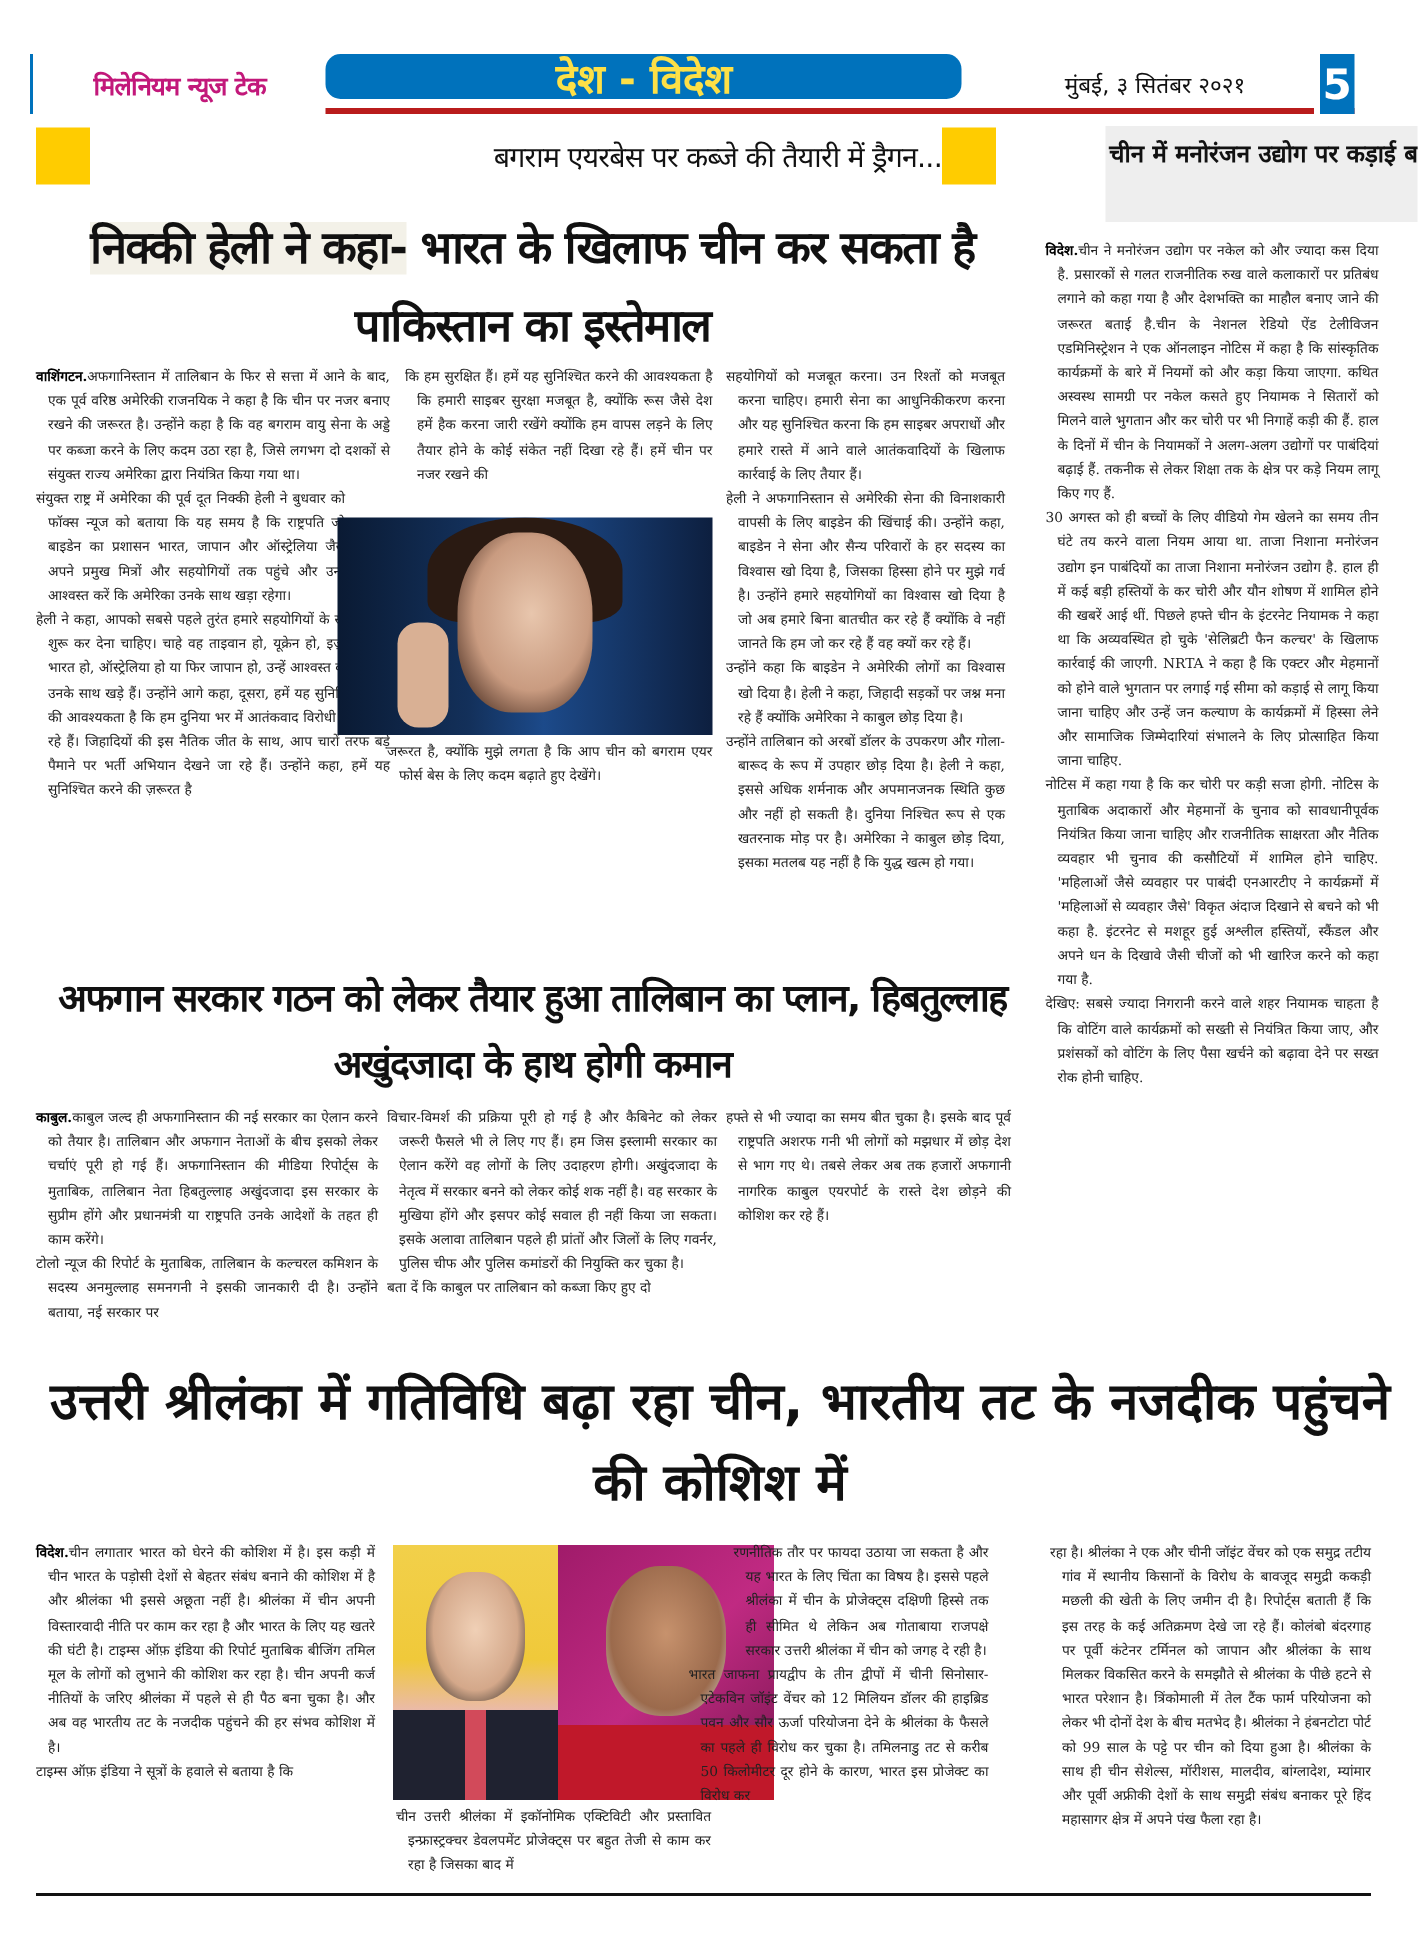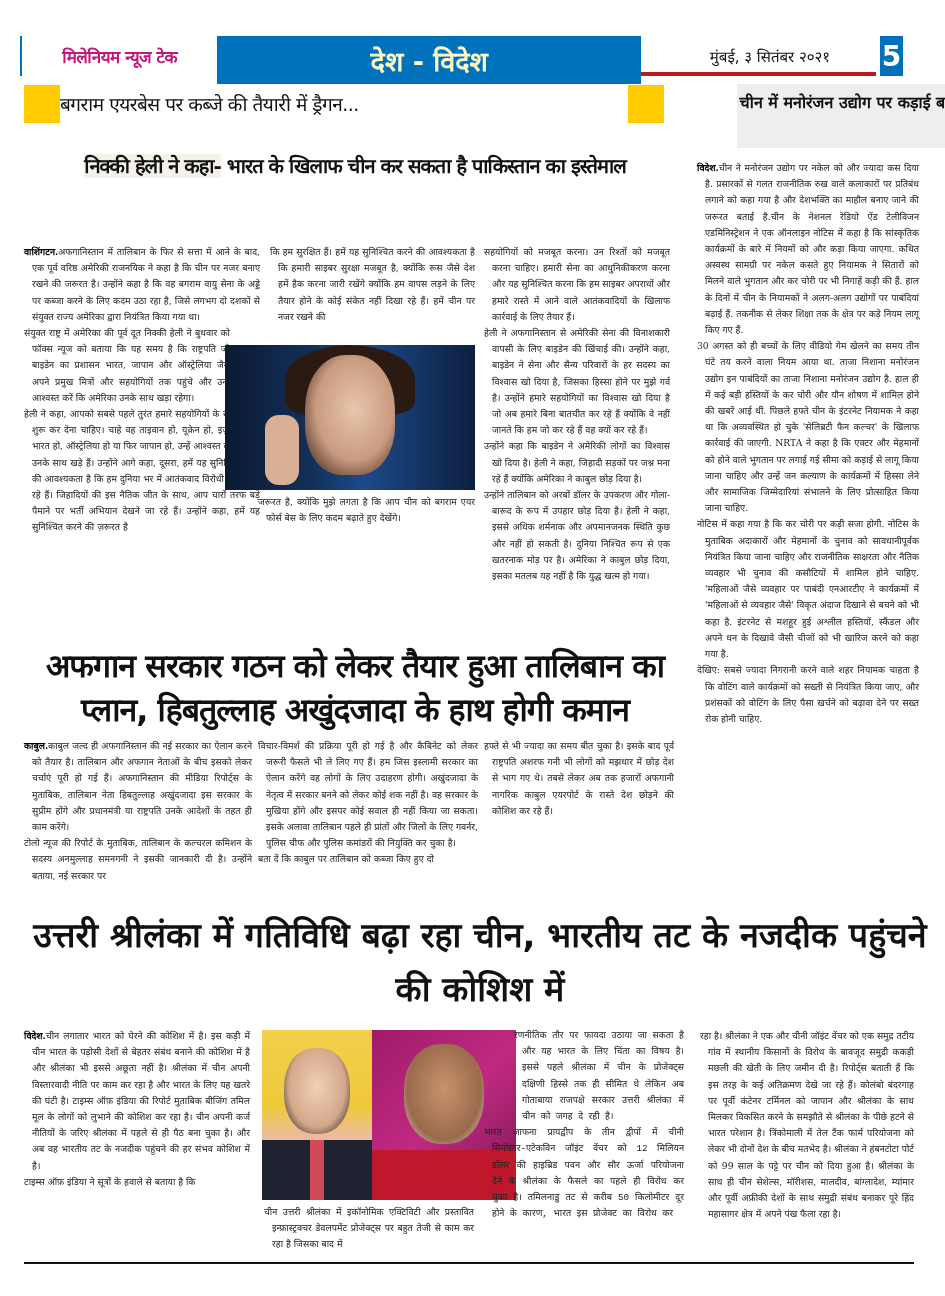--- a/index.html
+++ b/index.html
@@ -1,34 +1,34 @@
 <!DOCTYPE html>
 <html><head>
 <meta charset="utf-8">
 <style>
   * { box-sizing: border-box; margin: 0; padding: 0; }
   html, body { width: 945px; height: 1296px; background: #ffffff; overflow: hidden; }
   body { position: relative; font-family: "DejaVu Serif", serif; color: #1a1a1a; }
 
   .masthead { position: absolute; left: 20px; top: 36px; width: 883px; height: 40px; display: flex; border-bottom: 4px solid #b91c1c; }
   .mh-brand { width: 205px; height: 40px; background: #fff; border-left: 2px solid #0072bc; display: flex; align-items: center; justify-content: center; color: #c2187a; font-family: "DejaVu Sans", sans-serif; font-weight: bold; font-size: 17px; letter-spacing: -0.5px; }
-  .mh-section { width: 440px; height: 48px; background: #0072bc; color: #fef9c3; display: flex; align-items: center; justify-content: center; font-family: "DejaVu Sans", sans-serif; font-weight: bold; font-size: 27px; }
+  .mh-section { width: 440px; height: 30px; background: #0072bc; color: #fde047; display: flex; align-items: center; justify-content: center; font-family: "DejaVu Sans", sans-serif; font-weight: bold; font-size: 27px; border-radius: 10px; }
   .mh-date { width: 220px; height: 40px; display: flex; align-items: center; justify-content: center; font-family: "DejaVu Sans", sans-serif; font-size: 15px; color: #111; margin-left: 23px; }
   .mh-page { width: 28px; height: 40px; background: #0072bc; color: #fff; border-left: 4px solid #fff; outline: 0; display: flex; align-items: center; justify-content: center; font-family: "DejaVu Sans", sans-serif; font-weight: bold; font-size: 28px; }
 
   .kicker { position: absolute; left: 24px; top: 84px; width: 640px; height: 40px; display: flex; align-items: center; }
   .kicker .sq { width: 36px; height: 38px; background: #ffcc00; }
-  .kicker .txt { flex: 1; text-align: left; font-family: "DejaVu Sans", sans-serif; font-size: 19px; color: #111; letter-spacing: -0.5px; }
+  .kicker .txt { flex: 1; text-align: right; font-family: "DejaVu Sans", sans-serif; font-size: 19px; color: #111; letter-spacing: -0.5px; }
 
   .side-head { position: absolute; left: 693px; top: 84px; width: 224px; height: 64px; background: #eeeeee; text-align: center; font-family: "DejaVu Sans", sans-serif; font-weight: bold; font-size: 16px; line-height: 26px; padding-top: 6px; color: #111; margin-left: 44px; }
 
   .headline { position: absolute; font-family: "DejaVu Sans", sans-serif; font-weight: bold; color: #111; text-align: center; letter-spacing: -1px; }
-  .h1 { left: 30px; top: 140px; width: 650px; font-size: 20px; line-height: 52px; }
+  .h1 { left: 30px; top: 140px; width: 650px; font-size: 30px; line-height: 52px; }
   .h1 .hl { background: #f3f1e8; }
-  .h2 { left: 30px; top: 644px; width: 650px; font-size: 32px; line-height: 44px; }
+  .h2 { left: 30px; top: 644px; width: 650px; font-size: 25px; line-height: 44px; }
   .h3 { left: 30px; top: 908px; width: 900px; font-size: 34px; line-height: 54px; letter-spacing: 0px; }
 
   .col { position: absolute; font-size: 9.2px; line-height: 16.2px; text-align: justify; color: #222; }
   .col p { text-indent: -8px; padding-left: 8px; margin-bottom: 0; }
   .col .dl { font-weight: bold; color: #000; }
 
   .photo { position: absolute; overflow: hidden; }
   .photo-haley { left: 225px; top: 345px; width: 250px; height: 145px; background: linear-gradient(90deg, #0a1a33 0%, #13305a 35%, #1c4a8a 55%, #0d1f3f 100%); }
   .photo-haley .face { position: absolute; left: 80px; top: 10px; width: 90px; height: 120px; border-radius: 45% 45% 40% 40%; background: radial-gradient(ellipse at 55% 45%, #e8c6ad 0%, #c99b80 55%, #4a2e22 90%); }
   .photo-haley .hair { position: absolute; left: 60px; top: 0; width: 130px; height: 70px; border-radius: 50% 50% 20% 20%; background: #2a1a12; }
@@ -127,21 +127,21 @@
 </div>
 <div class="photo photo-gota">
   <div class="shirt"></div>
   <div class="face"></div>
 </div>
 
 <div class="col" style="left:264px; top:1204px; width:210px;">
   <p>चीन उत्तरी श्रीलंका में इकॉनोमिक एक्टिविटी और प्रस्तावित इन्फ्रास्ट्रक्चर डेवलपमेंट प्रोजेक्ट्स पर बहुत तेजी से काम कर रहा है जिसका बाद में</p>
 </div>
 
-<div class="col" style="left:484px; top:1028px; width:200px;font-family:Liberation Mono, monospace;">
+<div class="col" style="left:459px; top:1028px; width:200px;">
   <p style="padding-left:38px;">रणनीतिक तौर पर फायदा उठाया जा सकता है और यह भारत के लिए चिंता का विषय है। इससे पहले श्रीलंका में चीन के प्रोजेक्ट्स दक्षिणी हिस्से तक ही सीमित थे लेकिन अब गोताबाया राजपक्षे सरकार उत्तरी श्रीलंका में चीन को जगह दे रही है।</p>
   <p>भारत जाफना प्रायद्वीप के तीन द्वीपों में चीनी सिनोसार-एटेकविन जॉइंट वेंचर को 12 मिलियन डॉलर की हाइब्रिड पवन और सौर ऊर्जा परियोजना देने के श्रीलंका के फैसले का पहले ही विरोध कर चुका है। तमिलनाडु तट से करीब 50 किलोमीटर दूर होने के कारण, भारत इस प्रोजेक्ट का विरोध कर</p>
 </div>
 
 <div class="col" style="left:700px; top:1028px; width:214px;">
   <p>रहा है। श्रीलंका ने एक और चीनी जॉइंट वेंचर को एक समुद्र तटीय गांव में स्थानीय किसानों के विरोध के बावजूद समुद्री ककड़ी मछली की खेती के लिए जमीन दी है। रिपोर्ट्स बताती हैं कि इस तरह के कई अतिक्रमण देखे जा रहे हैं। कोलंबो बंदरगाह पर पूर्वी कंटेनर टर्मिनल को जापान और श्रीलंका के साथ मिलकर विकसित करने के समझौते से श्रीलंका के पीछे हटने से भारत परेशान है। त्रिंकोमाली में तेल टैंक फार्म परियोजना को लेकर भी दोनों देश के बीच मतभेद है। श्रीलंका ने हंबनटोटा पोर्ट को 99 साल के पट्टे पर चीन को दिया हुआ है। श्रीलंका के साथ ही चीन सेशेल्स, मॉरीशस, मालदीव, बांग्लादेश, म्यांमार और पूर्वी अफ्रीकी देशों के साथ समुद्री संबंध बनाकर पूरे हिंद महासागर क्षेत्र में अपने पंख फैला रहा है।</p>
 </div>
 
 <div class="rule" style="left:24px; top:1262px; width:890px;"></div>
 

